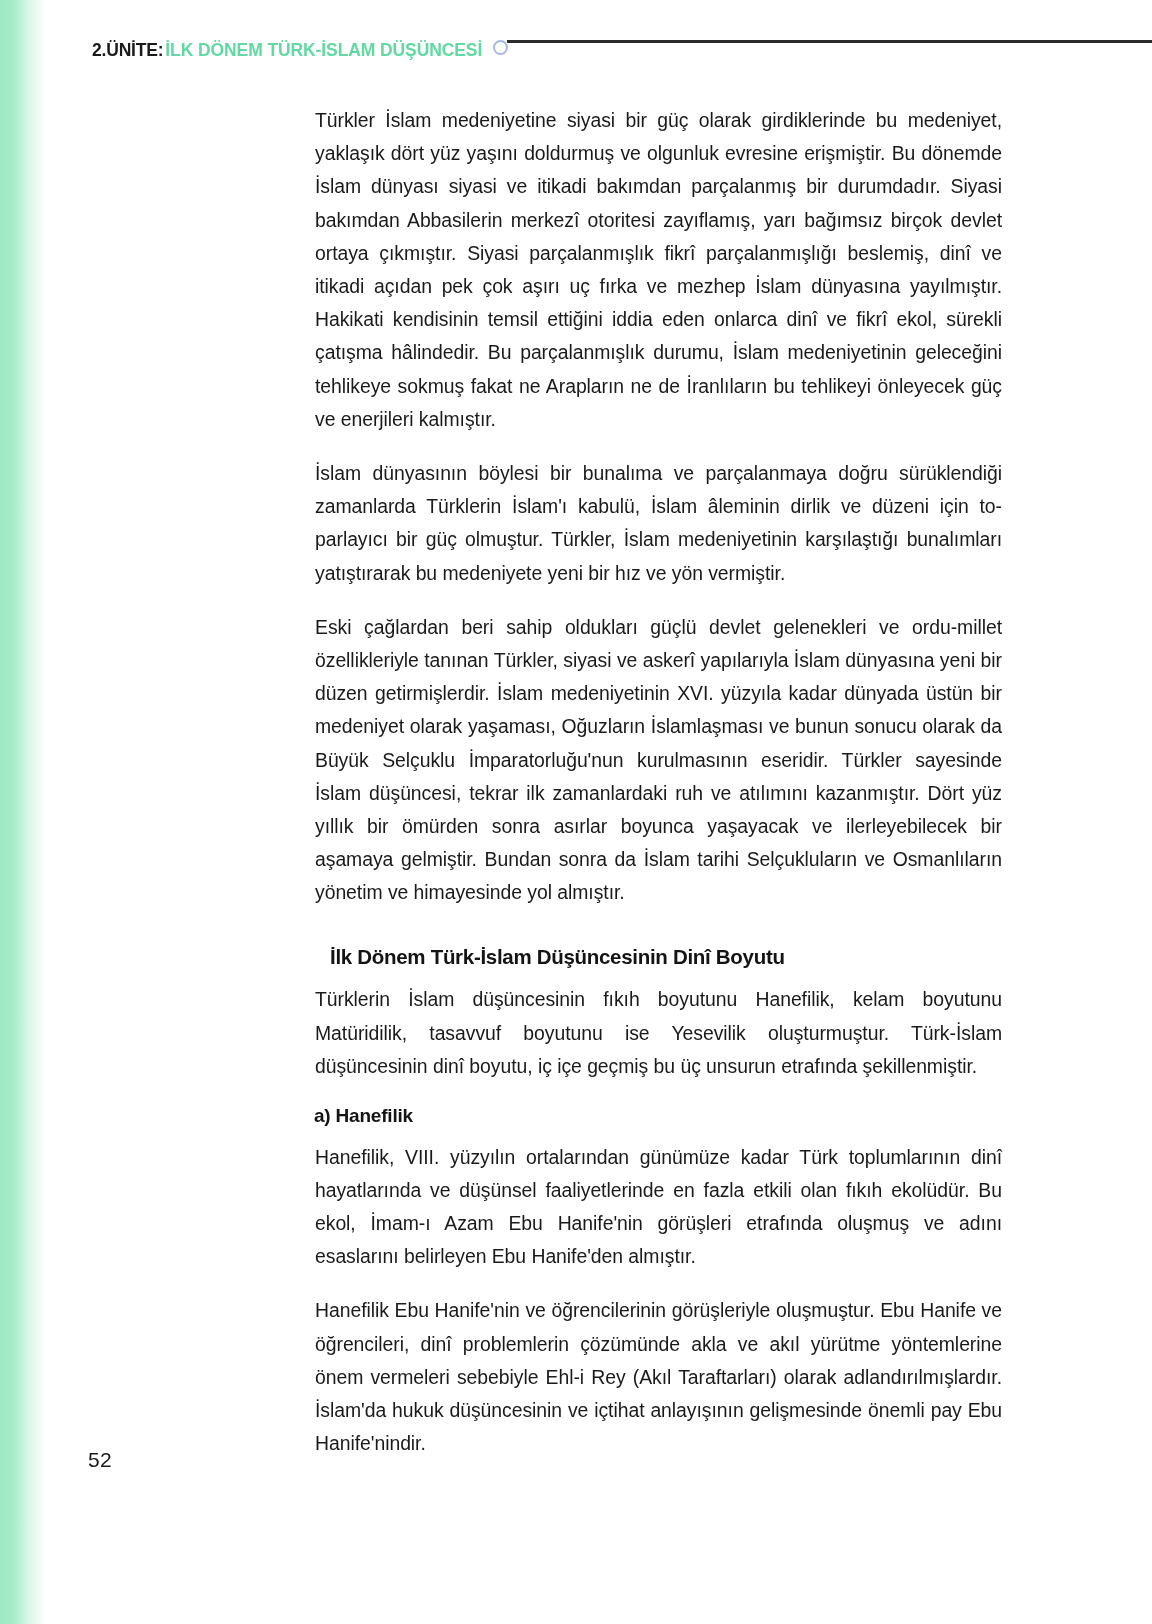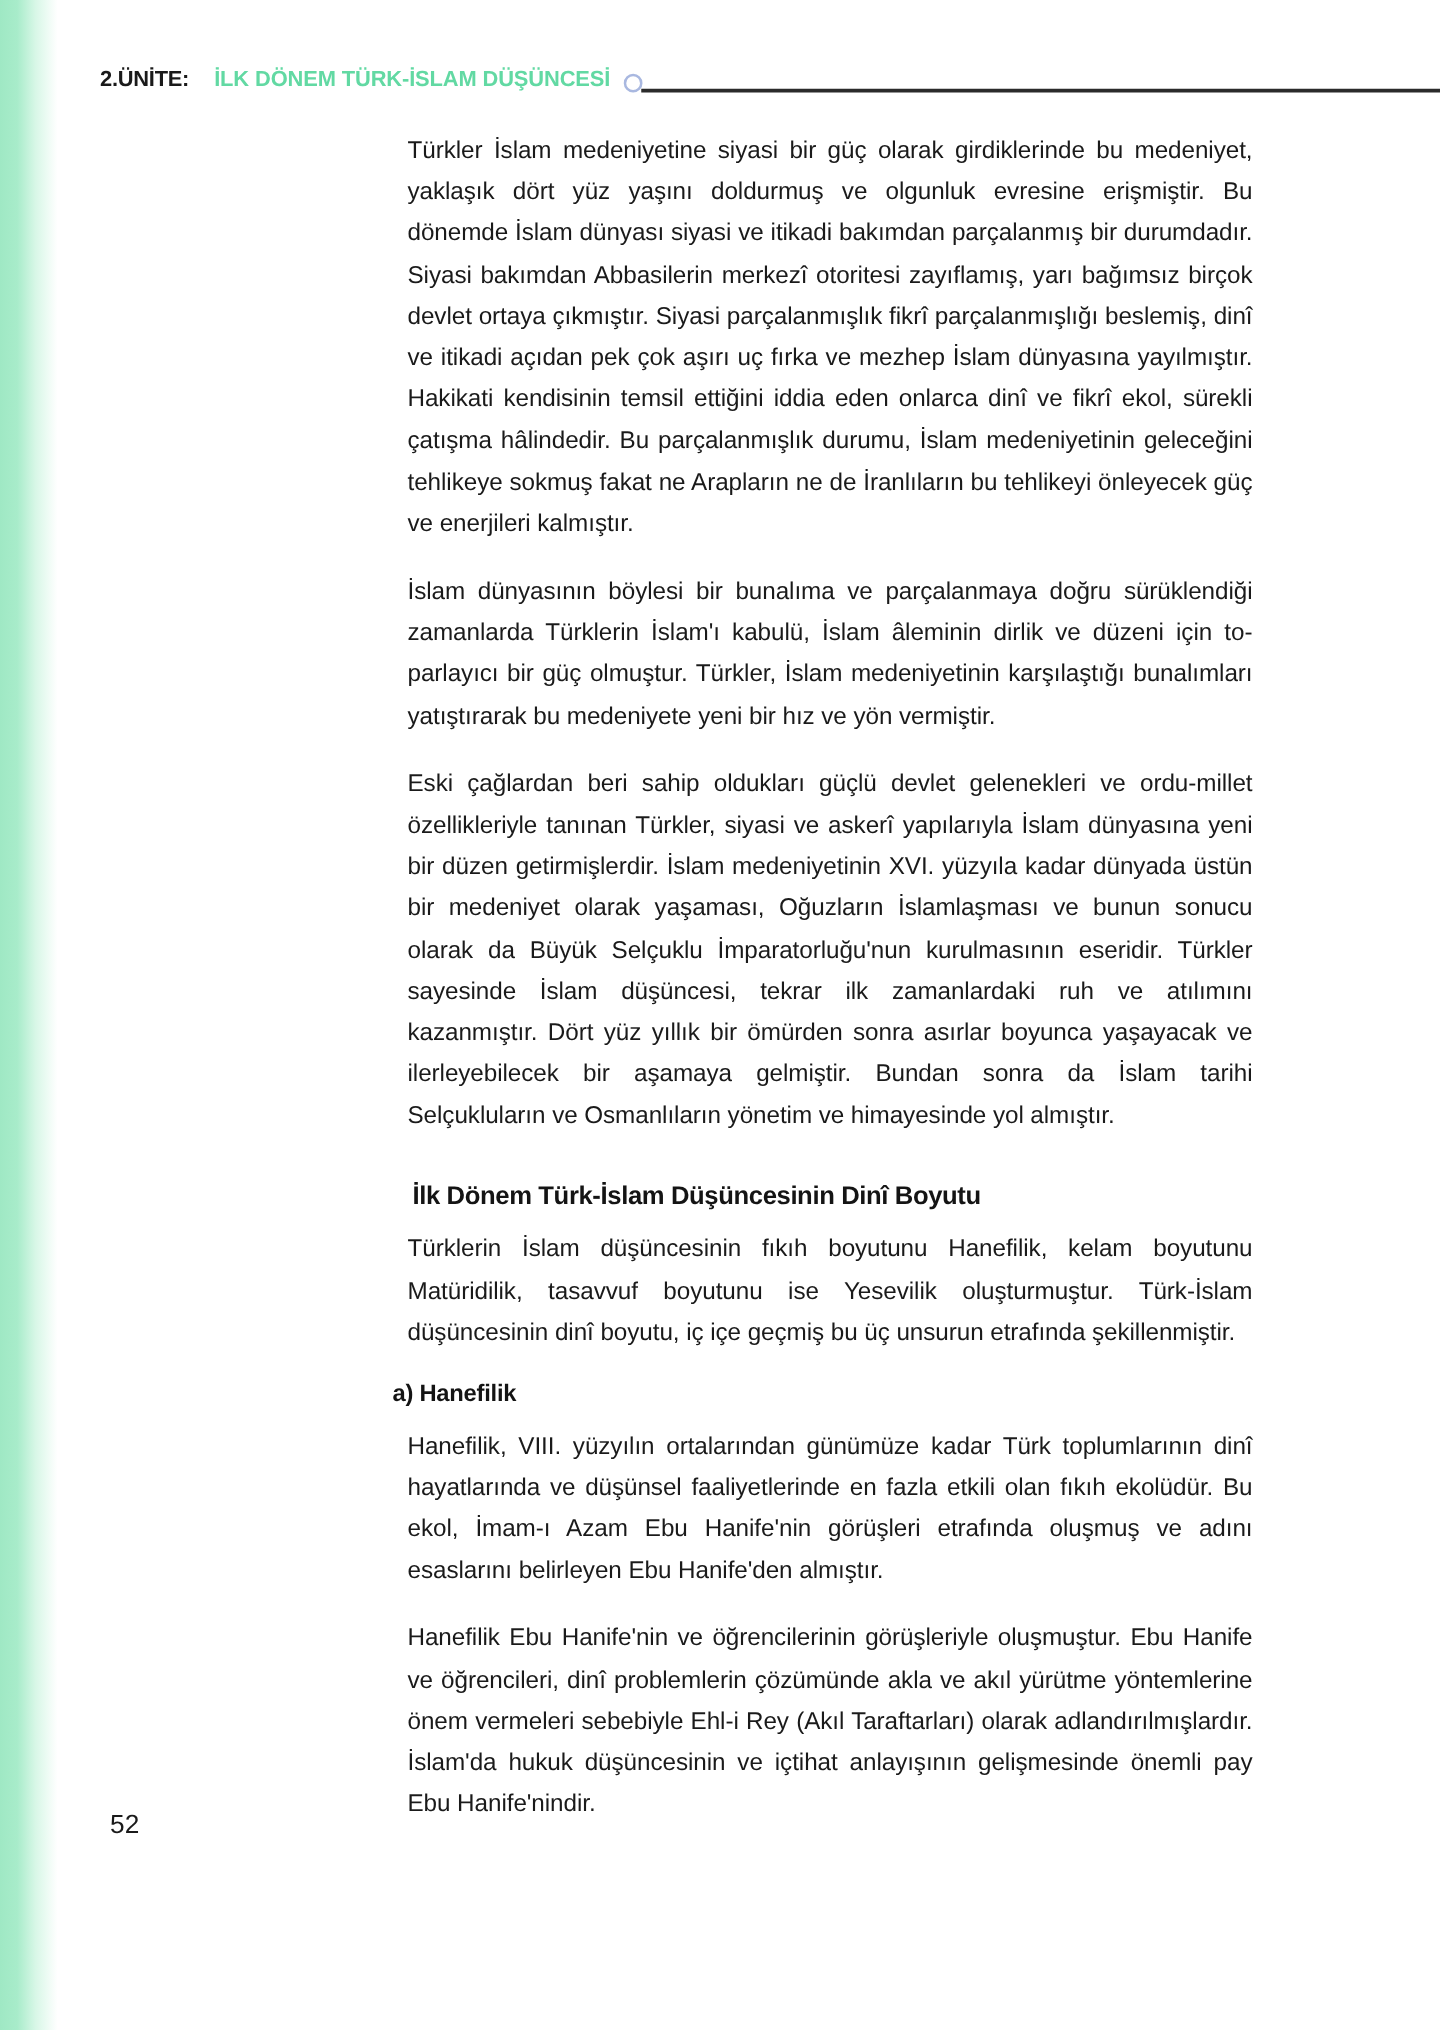--- a/index.html
+++ b/index.html
@@ -27,41 +27,41 @@
                 #9fe8c4 0%,
                 #a8ecca 30%,
                 #d8f7e7 62%,
                 #ffffff 100%);
     pointer-events: none;
   }
 
   
   .running-header {
     position: absolute;
-    left: 80px;
+    left: 92px;
     top: 40px;
     right: 0;
     height: 34px;
     display: flex;
-    align-items: flex-end;
+    align-items: flex-start;
   }
   .unit-label {
     font-size: 17.5px;
     font-weight: bold;
     letter-spacing: -0.2px;
     color: #1a1a1a;
     white-space: nowrap;
   }
   .unit-title {
     font-size: 17.5px;
     font-weight: bold;
     letter-spacing: -0.1px;
     color: #62d9a3;
     white-space: nowrap;
-    margin-left: 20px;
+    margin-left: 2px;
   }
   .header-dot {
     width: 11px;
     height: 11px;
     border-radius: 50%;
     border: 2px solid #a9b8e0;
     background: #ffffff;
     margin-left: 11px;
     flex: 0 0 auto;
   }
@@ -101,21 +101,21 @@
   h3.sub-sub-title {
     margin: 16px 0 13px 0;
     font-size: 19px;
     line-height: 1.25;
     font-weight: bold;
     color: #141414;
     letter-spacing: -0.2px;
   }
 
   p.body-text {
-    margin: 0 0 21px 12px;
+    margin: 0 0 21px 1px;
     font-size: 19.4px;
     line-height: 33.2px;
     text-align: justify;
     text-justify: inter-word;
     color: #1a1a1a;
     letter-spacing: -0.05px;
     hyphens: manual;
   }
   p.body-text:last-child { margin-bottom: 0; }
 

